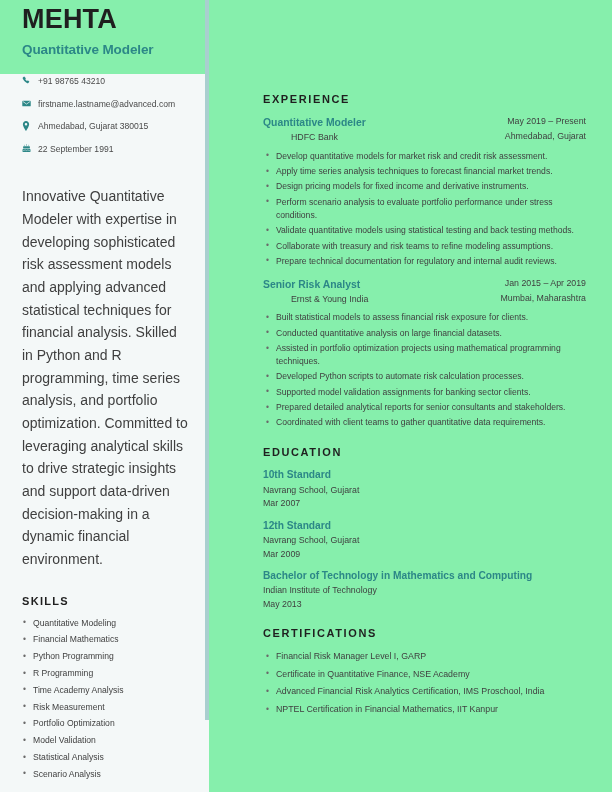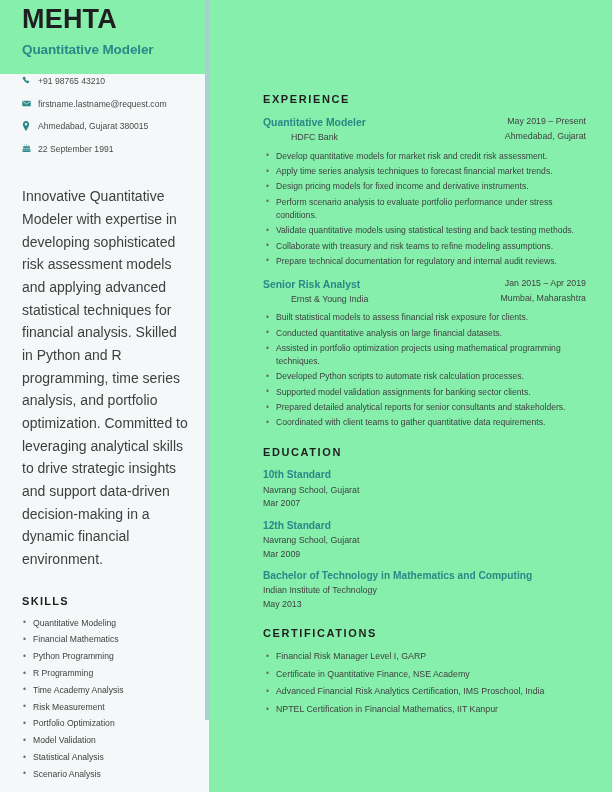--- a/index.html
+++ b/index.html
@@ -286,21 +286,21 @@
           <span class="contact-text">+91 98765 43210</span>
         </div>
 
         <div class="contact-row">
           <span class="contact-icon">
             <svg width="9" height="9" viewBox="0 0 16 16" fill="currentColor" aria-hidden="true">
               <rect x="0.5" y="3" width="15" height="10" rx="1.2"></rect>
               <path d="M1 4l7 5 7-5" stroke="#f4f8f8" stroke-width="1.3" fill="none"></path>
             </svg>
           </span>
-          <span class="contact-text">firstname.lastname@request.com</span>
+          <span class="contact-text">firstname.lastname@advanced.com</span>
         </div>
 
         <div class="contact-row">
           <span class="contact-icon">
             <svg width="8" height="10" viewBox="0 0 12 16" fill="currentColor" aria-hidden="true">
               <path d="M6 0C3.2 0 1 2.2 1 5c0 3.6 5 11 5 11s5-7.4 5-11c0-2.8-2.2-5-5-5zm0 7a2 2 0 110-4 2 2 0 010 4z"></path>
             </svg>
           </span>
           <span class="contact-text">Ahmedabad, Gujarat 380015</span>
         </div>

